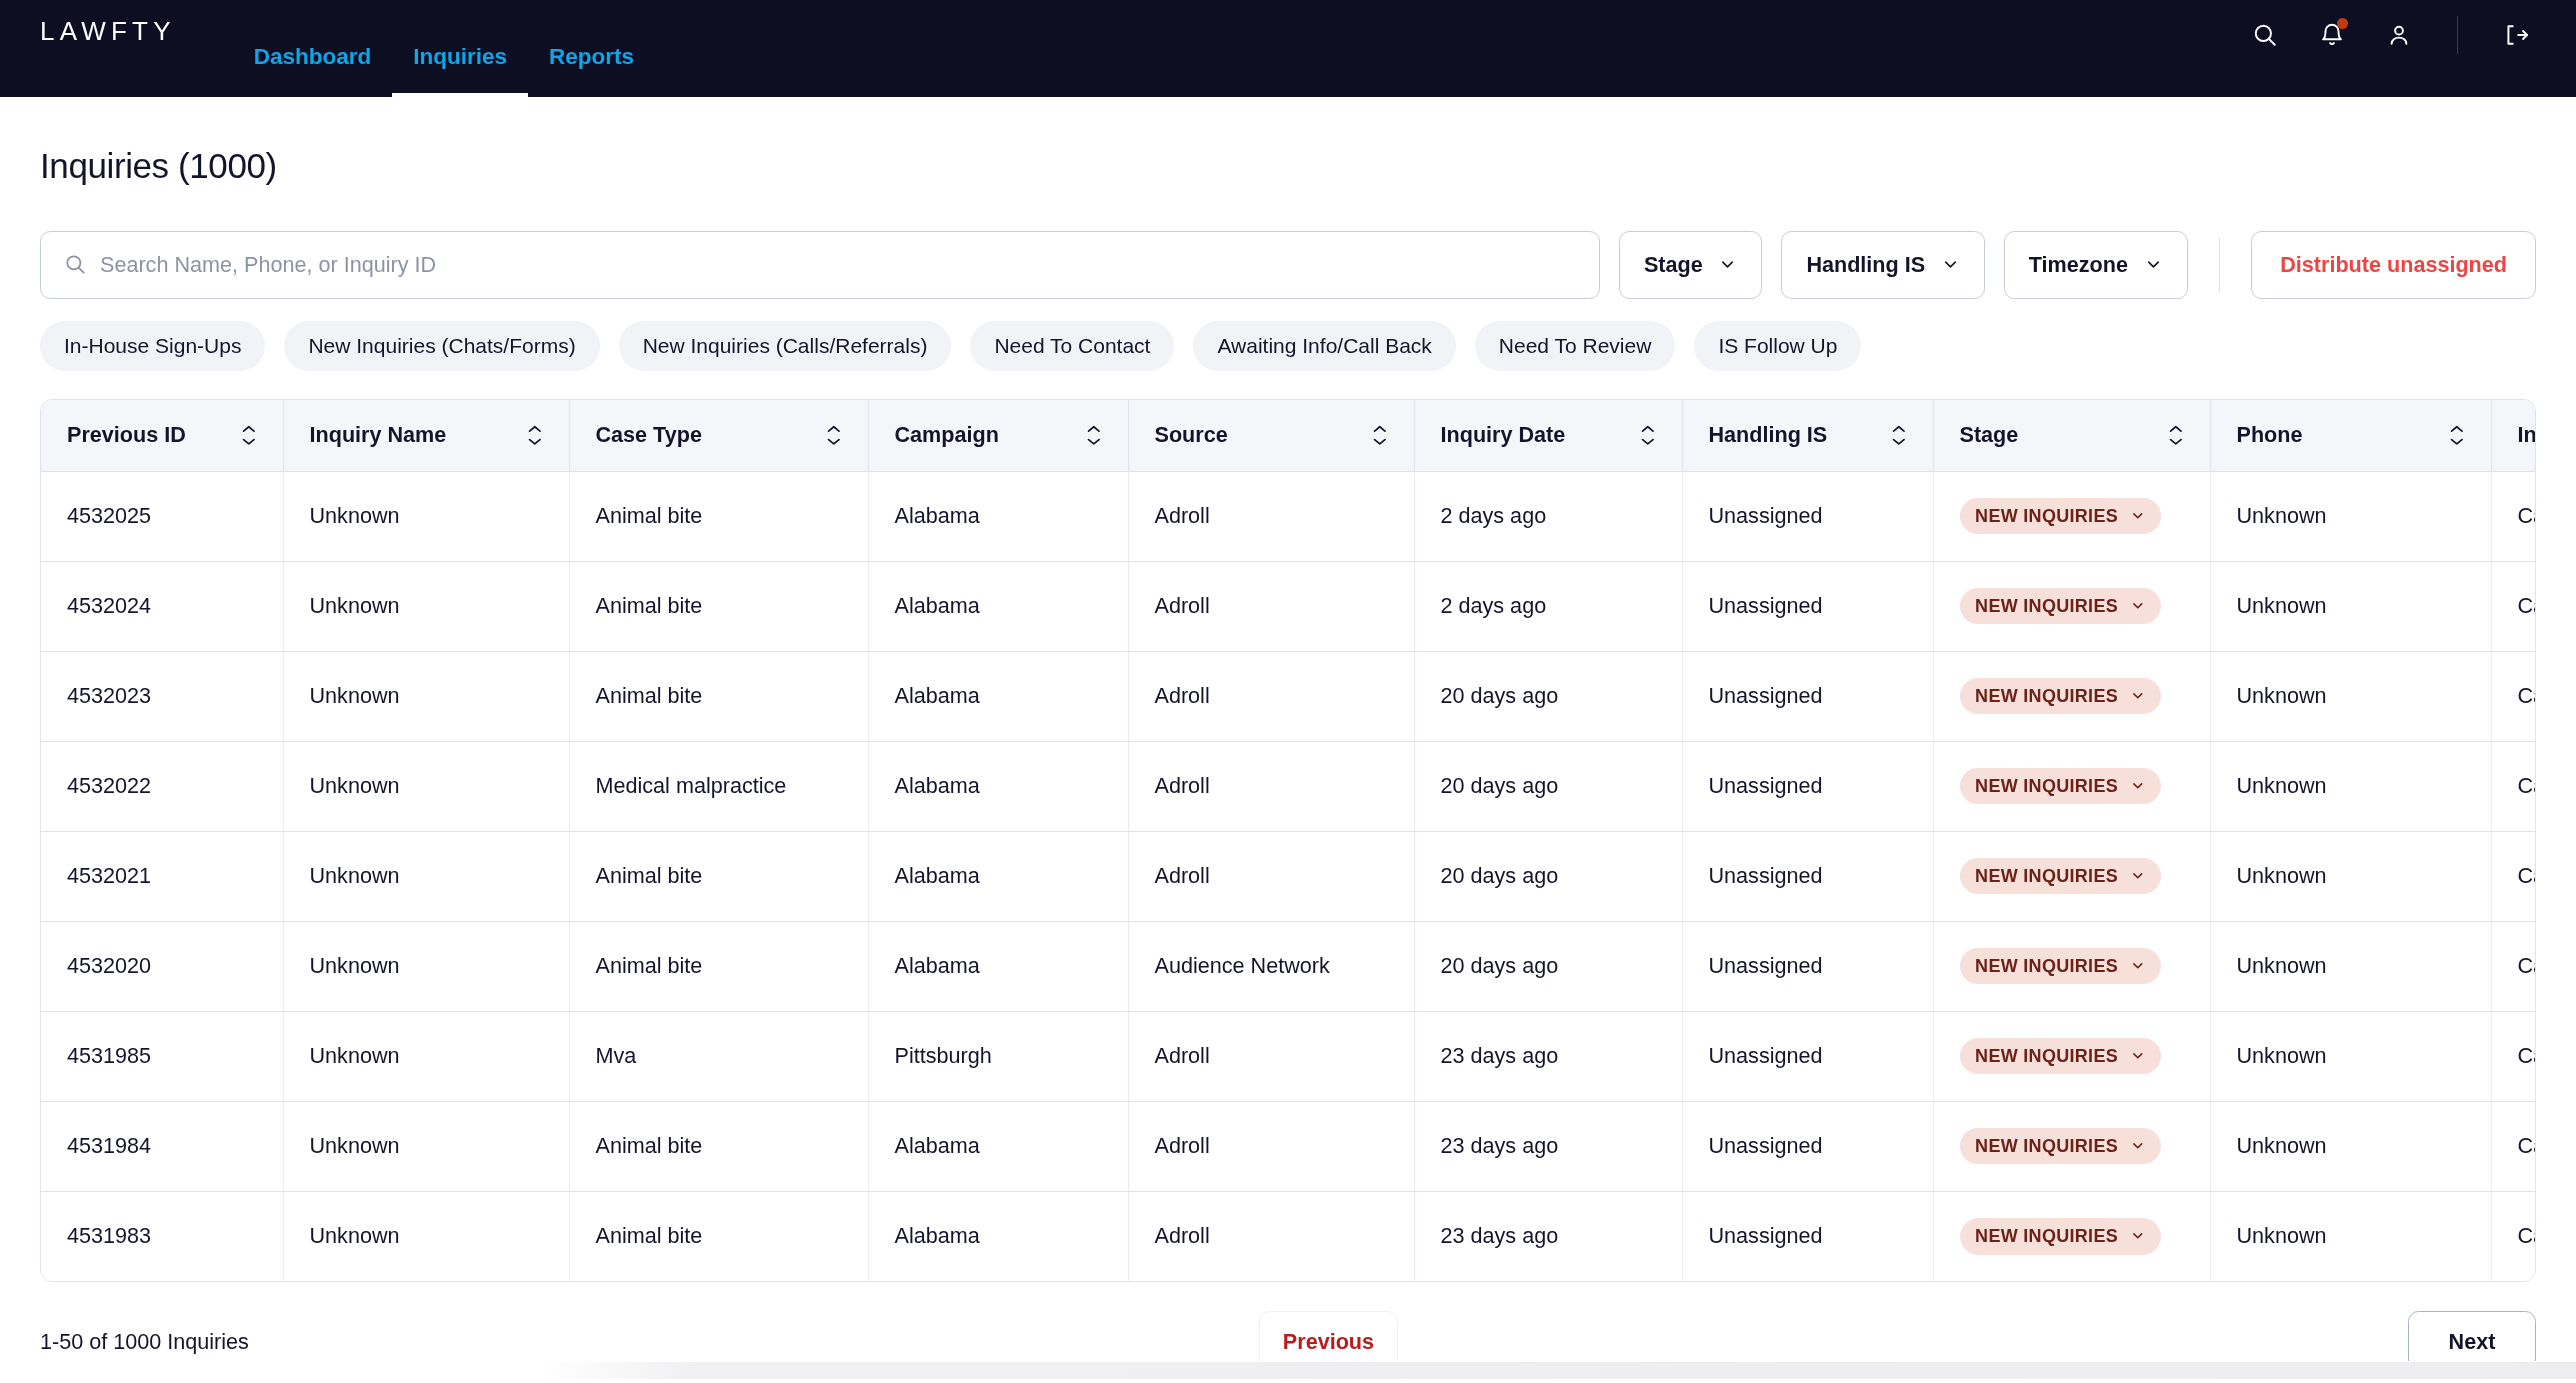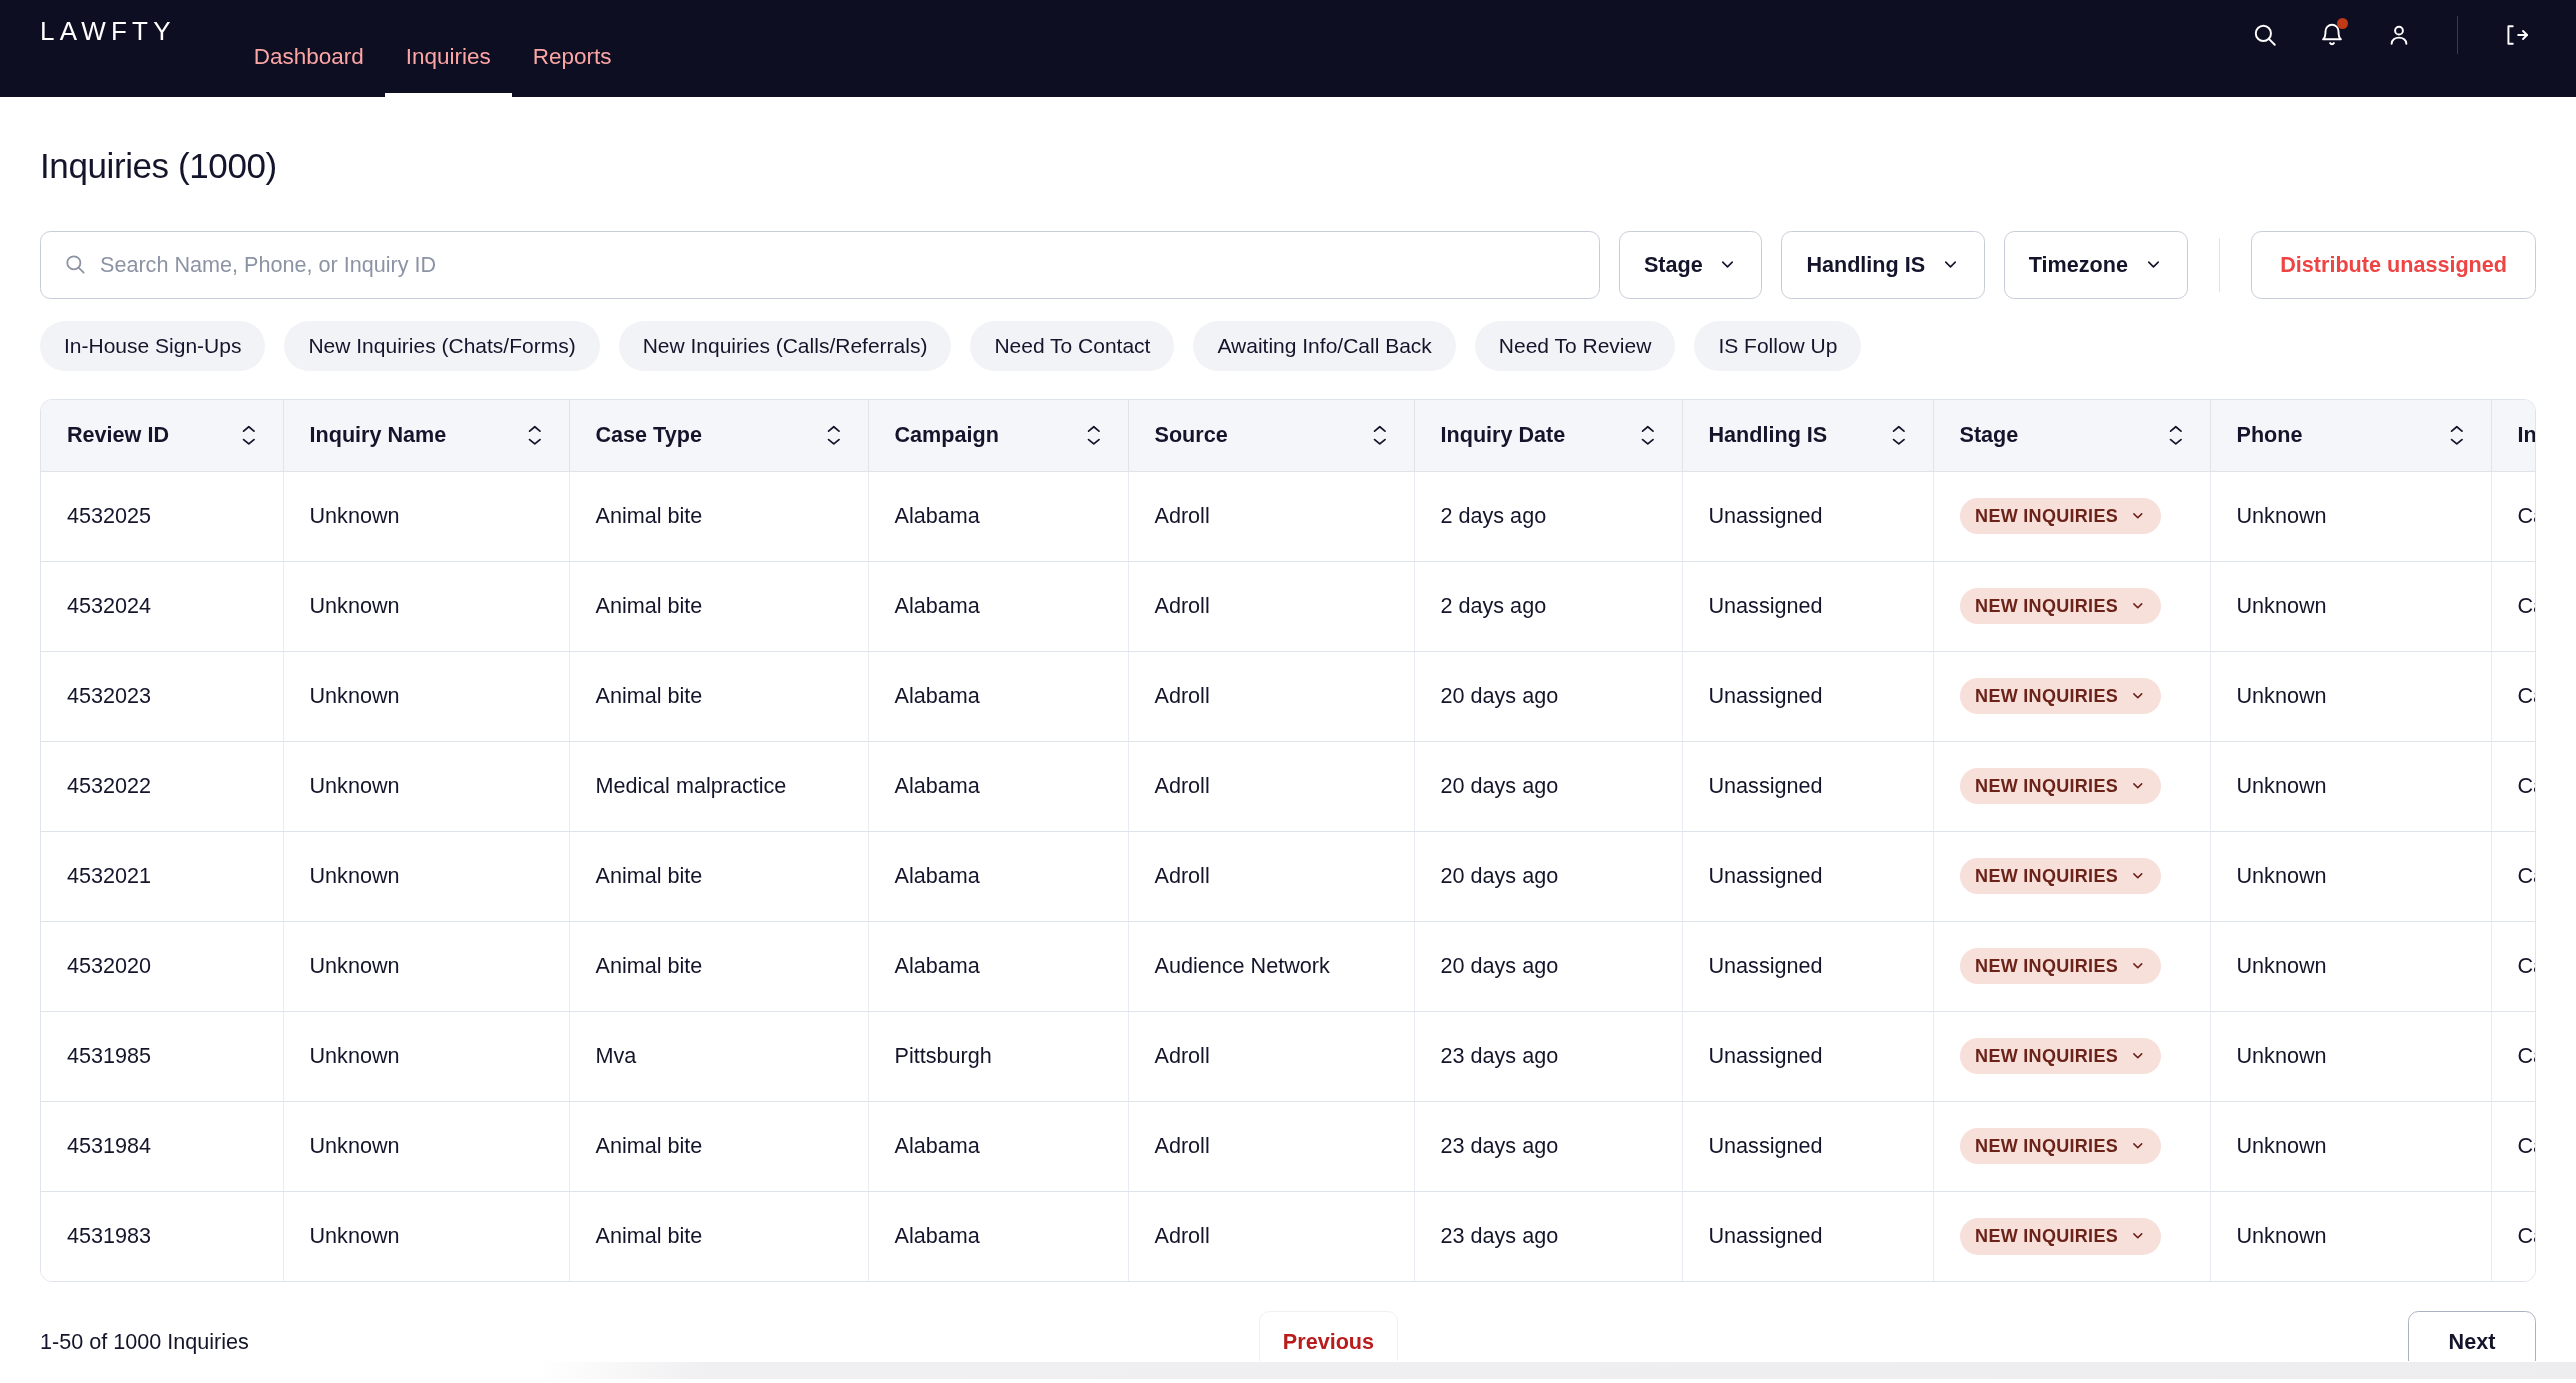--- a/index.html
+++ b/index.html
@@ -24,23 +24,23 @@
   .logo {
     color: #ffffff;
     font-size: 26px;
     font-weight: 400;
     letter-spacing: 5.2px;
     margin-right: 57px;
     user-select: none;
   }
   .nav-links { display: flex; align-items: center; height: 100%; gap: 0; }
   .nav-link {
-    color: #fca5a5;
+    color: #0ea5e9;
     font-size: 22.5px;
-    font-weight: 400;
+    font-weight: 700;
     height: 100%;
     display: flex;
     align-items: center;
     padding: 0 21px;
     position: relative;
     cursor: pointer;
     white-space: nowrap;
   }
   .nav-link.active::after {
     content: "";
@@ -389,21 +389,21 @@
           <col style="width:268px">
         <col style="width:251px">
           <col style="width:277px">
           <col style="width:281px">
         <col style="width:381px">
       </colgroup>
       <thead>
         <tr>
           <th>
               <div class="th-inner">
-                <span>Review ID</span>
+                <span>Previous ID</span>
                 <span class="sort-ic">
                   <svg width="15.6" height="8.7" viewBox="0 0 18 10" fill="none" stroke="currentColor" stroke-width="2" stroke-linecap="round" stroke-linejoin="round">
                     <polyline points="3 7 9 2 15 7"></polyline>
                   </svg>
                   <svg width="15.6" height="8.7" viewBox="0 0 18 10" fill="none" stroke="currentColor" stroke-width="2" stroke-linecap="round" stroke-linejoin="round">
                     <polyline points="3 3 9 8 15 3"></polyline>
                   </svg>
                 </span>
               </div>
             </th>

